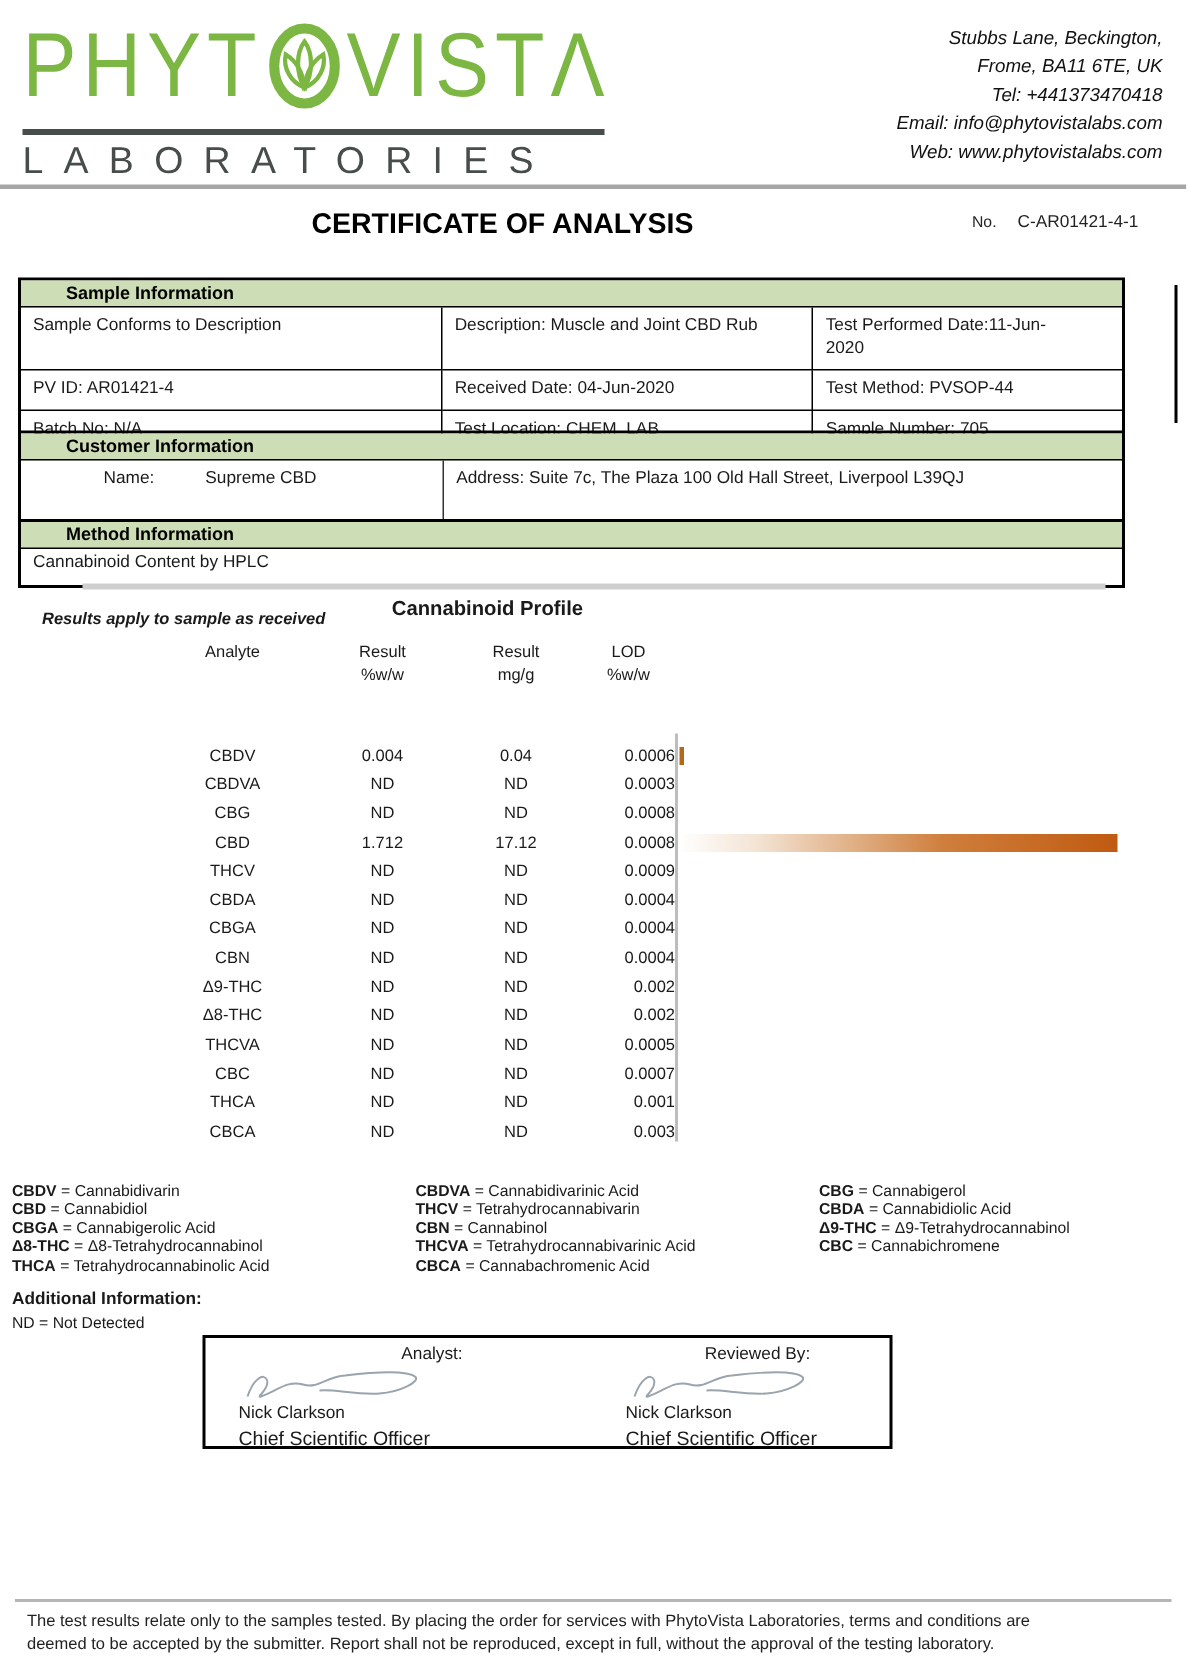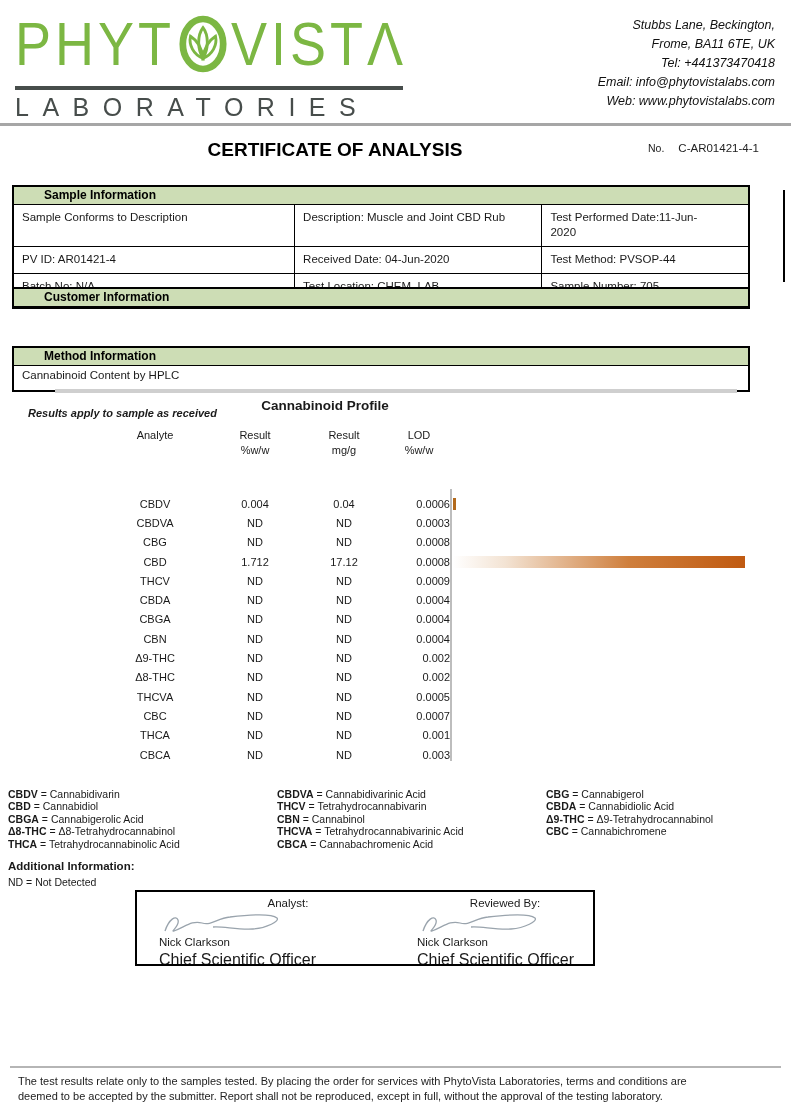--- a/index.html
+++ b/index.html
@@ -73,21 +73,21 @@
   
   .additional{position:absolute;top:860px;left:8px;}
   .add-title{font-size:11.5px;font-weight:bold;}
   .nd-note{font-size:10.5px;margin-top:4px;}
   .sigbox{position:absolute;top:890px;left:135px;width:460px;height:76px;
           border:2px solid #000;box-sizing:border-box;overflow:hidden;
           padding:5px 0 0 22px;display:grid;grid-template-columns:258px auto;}
   .sig-label{font-size:11.5px;text-align:center;}
   .sig-svg{display:block;margin:1px 0 0 0;}
   .sig-name{font-size:11.5px;margin-top:0;}
-  .sig-title{font-size:16px;margin-top:3px;}
+  .sig-title{font-size:13px;margin-top:3px;}
 
   
   .footrule{position:absolute;top:1066px;left:10px;width:771px;height:2px;background:#b5b5b5;}
   .disclaimer{position:absolute;top:1074px;left:18px;width:760px;font-size:11px;
               line-height:15px;color:#222;}
 </style>
 </head>
 <body>
 
 <div class="page">
@@ -137,20 +137,27 @@
       <div class="scell last c3">Test Method: PVSOP-44</div>
       <div class="scell bot">Batch No: N/A</div>
       <div class="scell bot">Test Location: CHEM_LAB</div>
       <div class="scell bot last c3">Sample Number:  705</div>
     </div>
   </div>
   <div class="sliver"></div>
 
   <div class="sect cust-sect">
     <div class="greenbar">Customer Information</div>
+    <div class="cust-row">
+      <div class="cust-name">
+        <span>Name:</span>
+        <span>Supreme CBD</span>
+      </div>
+      <div class="cust-addr">Address: Suite 7c, The Plaza 100 Old Hall Street, Liverpool L39QJ</div>
+    </div>
   </div>
 
   <div class="sect method-sect">
     <div class="greenbar">Method Information</div>
     <div class="method-row">Cannabinoid Content by HPLC</div>
   </div>
 
   <div class="divider"></div>
 
   <div class="profile">

